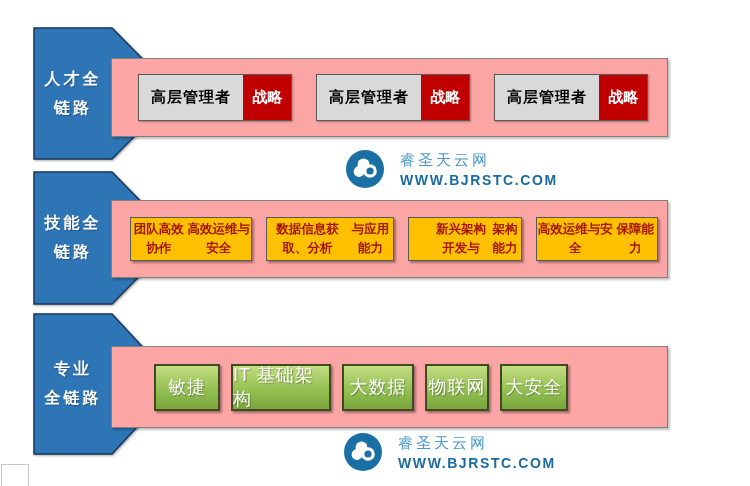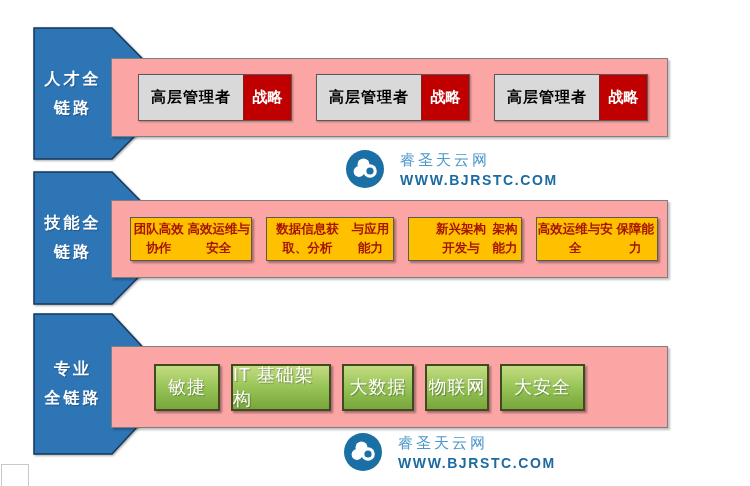--- a/index.html
+++ b/index.html
@@ -57,21 +57,21 @@
   
   .domain-box{
     height:47px;border:2px solid #3f4a22;box-sizing:border-box;
     background:linear-gradient(180deg,#c3dc80 0%,#93c153 55%,#79a53c 100%);
     box-shadow:1.5px 1.5px 2px rgba(0,0,0,0.35);
     display:flex;align-items:center;justify-content:center;
     color:#ffffff;font-weight:normal;font-size:18px;letter-spacing:1px;
     text-shadow:1px 1px 1px rgba(0,0,0,0.3);
   }
   .dom-1{width:66px;}.dom-2{width:100px;}.dom-3{width:72px;}
-  .dom-4{width:68px;}.dom-5{width:64px;}.dom-6{width:85px;}
+  .dom-4{width:68px;}.dom-5{width:64px;}.dom-6{width:68px;}
 
   
   .logo{position:absolute;display:flex;align-items:center;gap:16px;z-index:3;}
   #logo-mid{left:346px;top:150px;}
   #logo-bottom{left:344px;top:433px;}
   .logo-circle{width:38px;height:38px;}
   .logo-text{display:flex;flex-direction:column;}
   .logo-name{
     font-family:"DejaVu Serif","Liberation Serif",serif;
     color:#4a97c9;font-size:15px;letter-spacing:3px;line-height:1.2;

